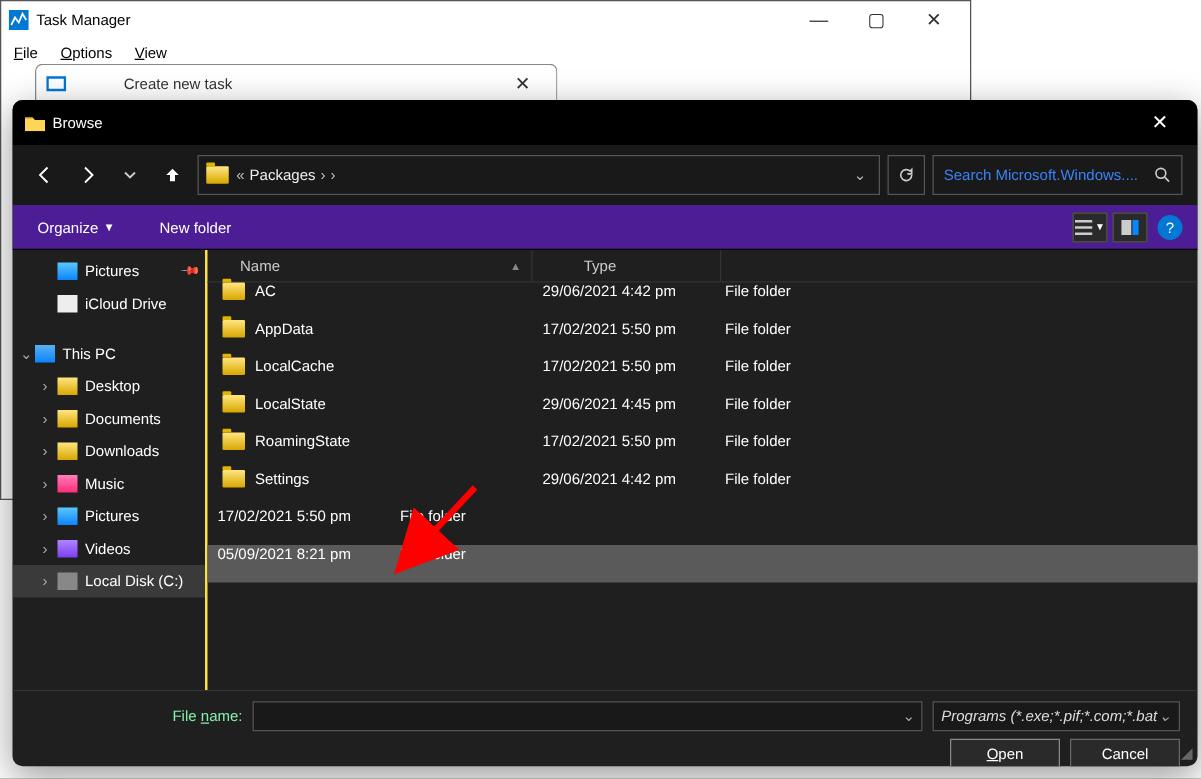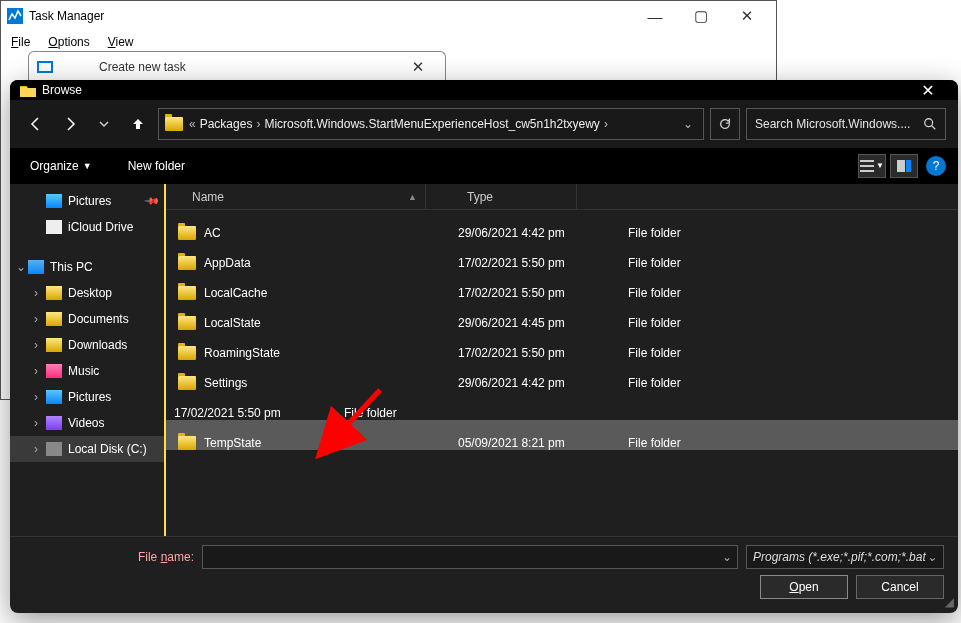--- a/index.html
+++ b/index.html
@@ -15,39 +15,39 @@
 .tm-menu span { text-decoration:underline; text-decoration-color:transparent; }
 .tm-menu span u { text-decoration:underline; }
 
 
 #cnt { position:absolute; left:28px; top:51px; width:418px; height:40px; border:1px solid #888; border-bottom:none; border-radius:6px 6px 0 0; }
 .cnt-title { height:30px; display:flex; align-items:center; padding:0 8px; font-size:12px; color:#333;gap:20px; }
 .cnt-btn { width:38px; text-align:center; margin-left:auto; font-size:15px; color:#333; }
 
 
 #browse { position:absolute; left:10px; top:80px; width:948px; height:533px; background:#1f1f1f; color:#fff; border-radius:8px; box-shadow:0 8px 30px rgba(0,0,0,.4); overflow:hidden; }
-.b-title { height:20px; display:flex; align-items:center; padding:0 10px; font-size:12px; background:#000; }
+.b-title { height:36px; display:flex; align-items:center; padding:0 10px; font-size:12px; background:#000; }
 .b-title .sp { flex:1; }
 .b-close { width:40px; height:32px; display:flex; align-items:center; justify-content:center; font-size:16px; }
 
 
 .b-nav { height:48px; background:#191919; display:flex; align-items:center; padding:0 12px; gap:6px; }
 .navbtn { width:28px; height:28px; display:flex; align-items:center; justify-content:center; color:#ddd; }
 .addr { flex:1; height:32px; border:1px solid #555; background:#191919; display:flex; align-items:center; padding:0 6px; font-size:12px; color:#eee; gap:4px; }
 .addr .folder-yellow { width:18px; height:14px; background:linear-gradient(#ffe680,#d8a600); border-radius:1px; position:relative; margin-right:2px; }
 .addr .folder-yellow:before{content:'';position:absolute;top:-3px;left:0;width:7px;height:3px;background:#e0b400;border-radius:1px 1px 0 0;}
 .addr .chev { color:#bbb; }
 .addr .sp { flex:1; }
 .addr .down { color:#bbb; margin:0 4px; }
 .refresh { width:30px; height:32px; border:1px solid #555; display:flex; align-items:center; justify-content:center; color:#ccc; }
-.search { width:200px; height:32px; border:1px solid #555; display:flex; align-items:center; padding:0 8px; font-size:12px; color:#e5e5e5; gap:6px; }
+.search { width:200px; height:32px; border:1px solid #555; display:flex; align-items:center; padding:0 8px; font-size:12px; color:#3b82f6; gap:6px; }
 .search .sp{flex:1;}
 
 
-.b-tool { height:36px; display:flex; align-items:center; padding:0 12px; font-size:12px; background:#000000; border-bottom:1px solid #000;}
+.b-tool { height:36px; display:flex; align-items:center; padding:0 12px; font-size:12px; background:#4c1d95; border-bottom:1px solid #000;}
 .b-tool .sp{flex:1;}
 .tbtn{display:flex;align-items:center;gap:4px;padding:4px 8px;}
 .vbtn{width:28px;height:24px;display:flex;align-items:center;justify-content:center;border:1px solid #555;margin-left:4px;background:#2a2a2a;}
 .help{width:20px;height:20px;border-radius:50%;background:#0078d4;color:#fff;display:flex;align-items:center;justify-content:center;font-size:12px;margin-left:8px;}
 
 
 .b-body { display:flex; height:352px; }
 .tree { width:156px; border-right:2px solid #fde047; font-size:12px; padding-top:4px; overflow:hidden;}
 .tree .row{display:flex;align-items:center;height:26px;padding:0 6px;white-space:nowrap;}
 .tree .in1{padding-left:24px;}
@@ -62,33 +62,33 @@
 .video{background:linear-gradient(#b084ff,#7b3ff2);}
 .disk{background:#888;}
 .pin{margin-left:auto;color:#999;font-size:10px;transform:rotate(45deg);}
 
 
 .list{flex:1;font-size:12px;position:relative;}
 .cols{display:flex;height:26px;align-items:center;border-bottom:1px solid #333;color:#ccc;gap:33px;}
 .cols div{padding:0 8px;border-right:1px solid #333;height:100%;display:flex;align-items:center;}
 .c1{width:260px;}.c2{width:146px;}.c3{width:118px;}.c4{flex:1;border-right:none !important;}
 .chup{margin-left:auto;color:#888;font-size:9px;}
-.frow{display:flex;height:30px;align-items:flex-end;gap:24px;}
+.frow{display:flex;height:30px;align-items:flex-start;}
 .frow.sel{background:#5a5a5a;}
 .fc1{width:260px;display:flex;align-items:center;padding-left:12px;gap:8px;}
 .fc2{width:146px;padding-left:8px;}
 .fc3{width:118px;padding-left:8px;}
 .fc4{flex:1;}
 .fico{width:18px;height:14px;background:linear-gradient(#ffe680,#d8a600);position:relative;border-radius:1px;}
 .fico:before{content:'';position:absolute;top:-3px;left:0;width:7px;height:3px;background:#e0b400;border-radius:1px 1px 0 0;}
 
 
 .b-bottom{height:66px;border-top:1px solid #333;padding:8px 14px;font-size:12px;}
 .fnrow{display:flex;align-items:center;gap:8px;}
-.fnlabel{width:170px;text-align:right;color:#fca5a5;}
+.fnlabel{width:170px;text-align:right;color:#86efac;}
 .fninput{flex:1;height:24px;border:1px solid #555;background:#191919;}
 .fninput .dd{float:right;width:20px;height:22px;display:flex;align-items:center;justify-content:center;color:#aaa;}
 .ftype{width:198px;height:24px;border:1px solid #555;background:#191919;display:flex;align-items:center;padding:0 6px;color:#ddd;white-space:nowrap;overflow:hidden;font-style:italic;}
 .ftype .dd{margin-left:auto;color:#aaa;}
 .btnrow{display:flex;justify-content:flex-end;gap:8px;margin-top:6px;}
 .btn{width:88px;height:24px;border:1px solid #666;background:#2a2a2a;color:#fff;display:flex;align-items:center;justify-content:center;}
 .btn.def{border:1px solid #888;}
 .resize{position:absolute;right:4px;bottom:4px;color:#666;font-size:12px;}
 
 
@@ -162,21 +162,20 @@
     <div class="navbtn">
         <svg width="16" height="16" viewBox="0 0 16 16">
           <path d="M8 3l5 5H10v5H6V8H3z" fill="#fff"></path>
         </svg>
       </div>
     <div class="addr">
       <span class="folder-yellow"></span>
       <span class="chev">«</span>
       <span>Packages</span>
       <span class="chev">›</span>
-      <span>Microsoft.Windows.StartMenuExperienceHost_cw5n1h2txyewy</span>
       <span class="chev">›</span>
       <span class="sp"></span>
       <span class="down">⌄</span>
     </div>
     <div class="refresh">
         <svg width="14" height="14" viewBox="0 0 16 16">
           <path d="M13 8a5 5 0 11-1.5-3.5L13 3v4H9" stroke="#ccc" fill="none" stroke-width="1.5"></path>
         </svg>
       </div>
     <div class="search">
@@ -332,24 +331,20 @@
             <div class="fc2">29/06/2021 4:42 pm</div>
             <div class="fc3">File folder</div>
             <div class="fc4"></div>
           </div>
           <div class="frow">
             <div class="fc2">17/02/2021 5:50 pm</div>
             <div class="fc3">File folder</div>
             <div class="fc4"></div>
           </div>
           <div class="frow sel">
-            <div class="fc1">
-              <span class="fico"></span>
-              <span>TempState</span>
-            </div>
             <div class="fc2">05/09/2021 8:21 pm</div>
             <div class="fc3">File folder</div>
             <div class="fc4"></div>
           </div>
         </div>
     </div>
   </div>
 
   <div class="b-bottom">
     <div class="fnrow">

